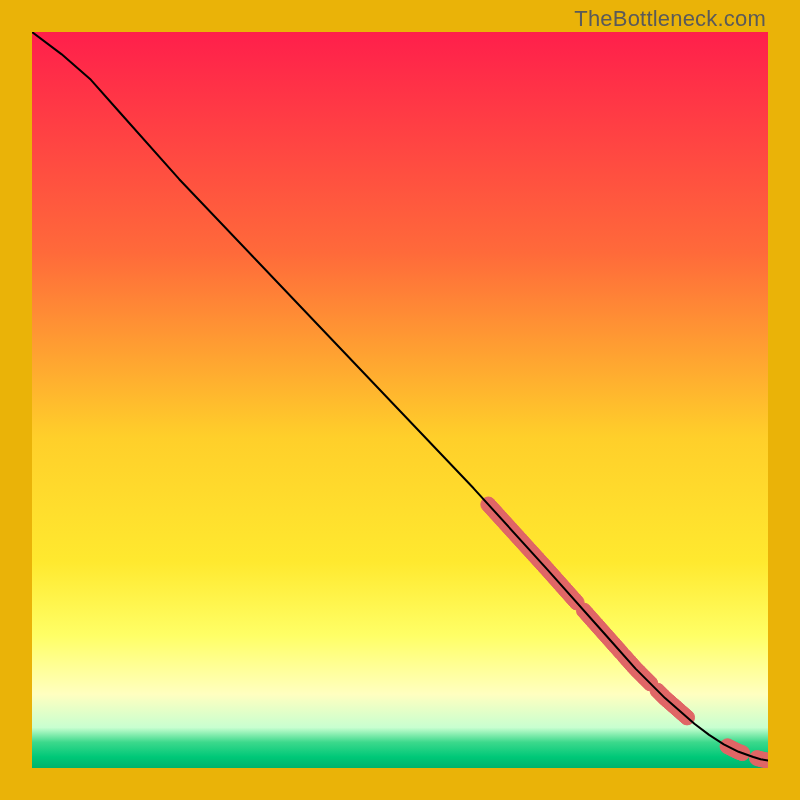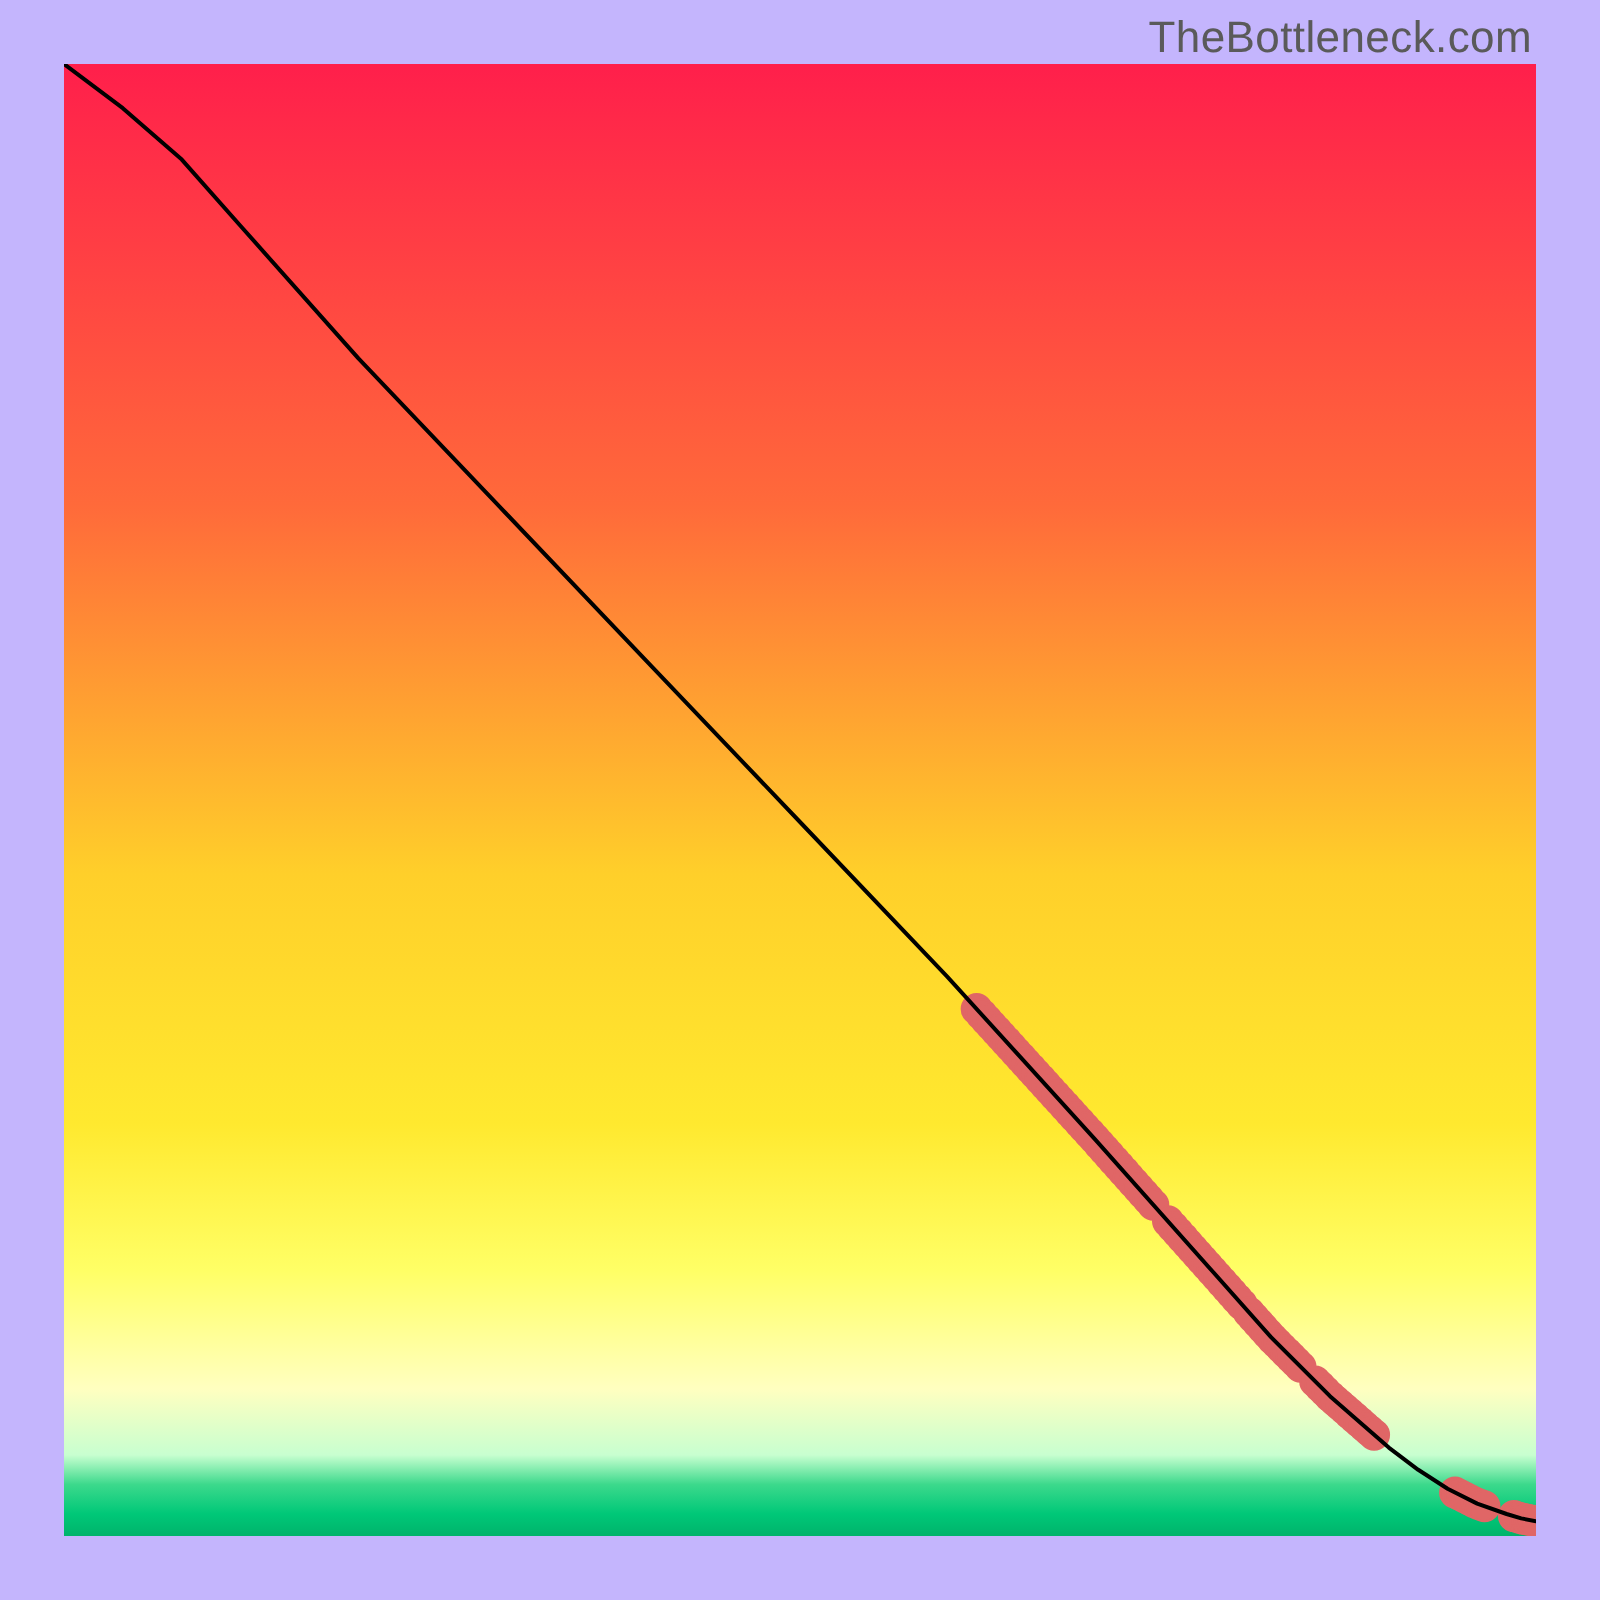--- a/index.html
+++ b/index.html
@@ -8,21 +8,21 @@
     width: 800px;
     height: 800px;
     overflow: hidden;
     background: #000;
     font-family: Arial, Helvetica, sans-serif;
   }
   .frame {
     position: relative;
     width: 800px;
     height: 800px;
-    background: #c4b5fd;
+    background: #eab308;
     text-decoration: underline;
   }
   .plot-area {
     position: absolute;
     left: 32px;
     top: 32px;
     width: 736px;
     height: 736px;
     overflow: hidden;
   }

